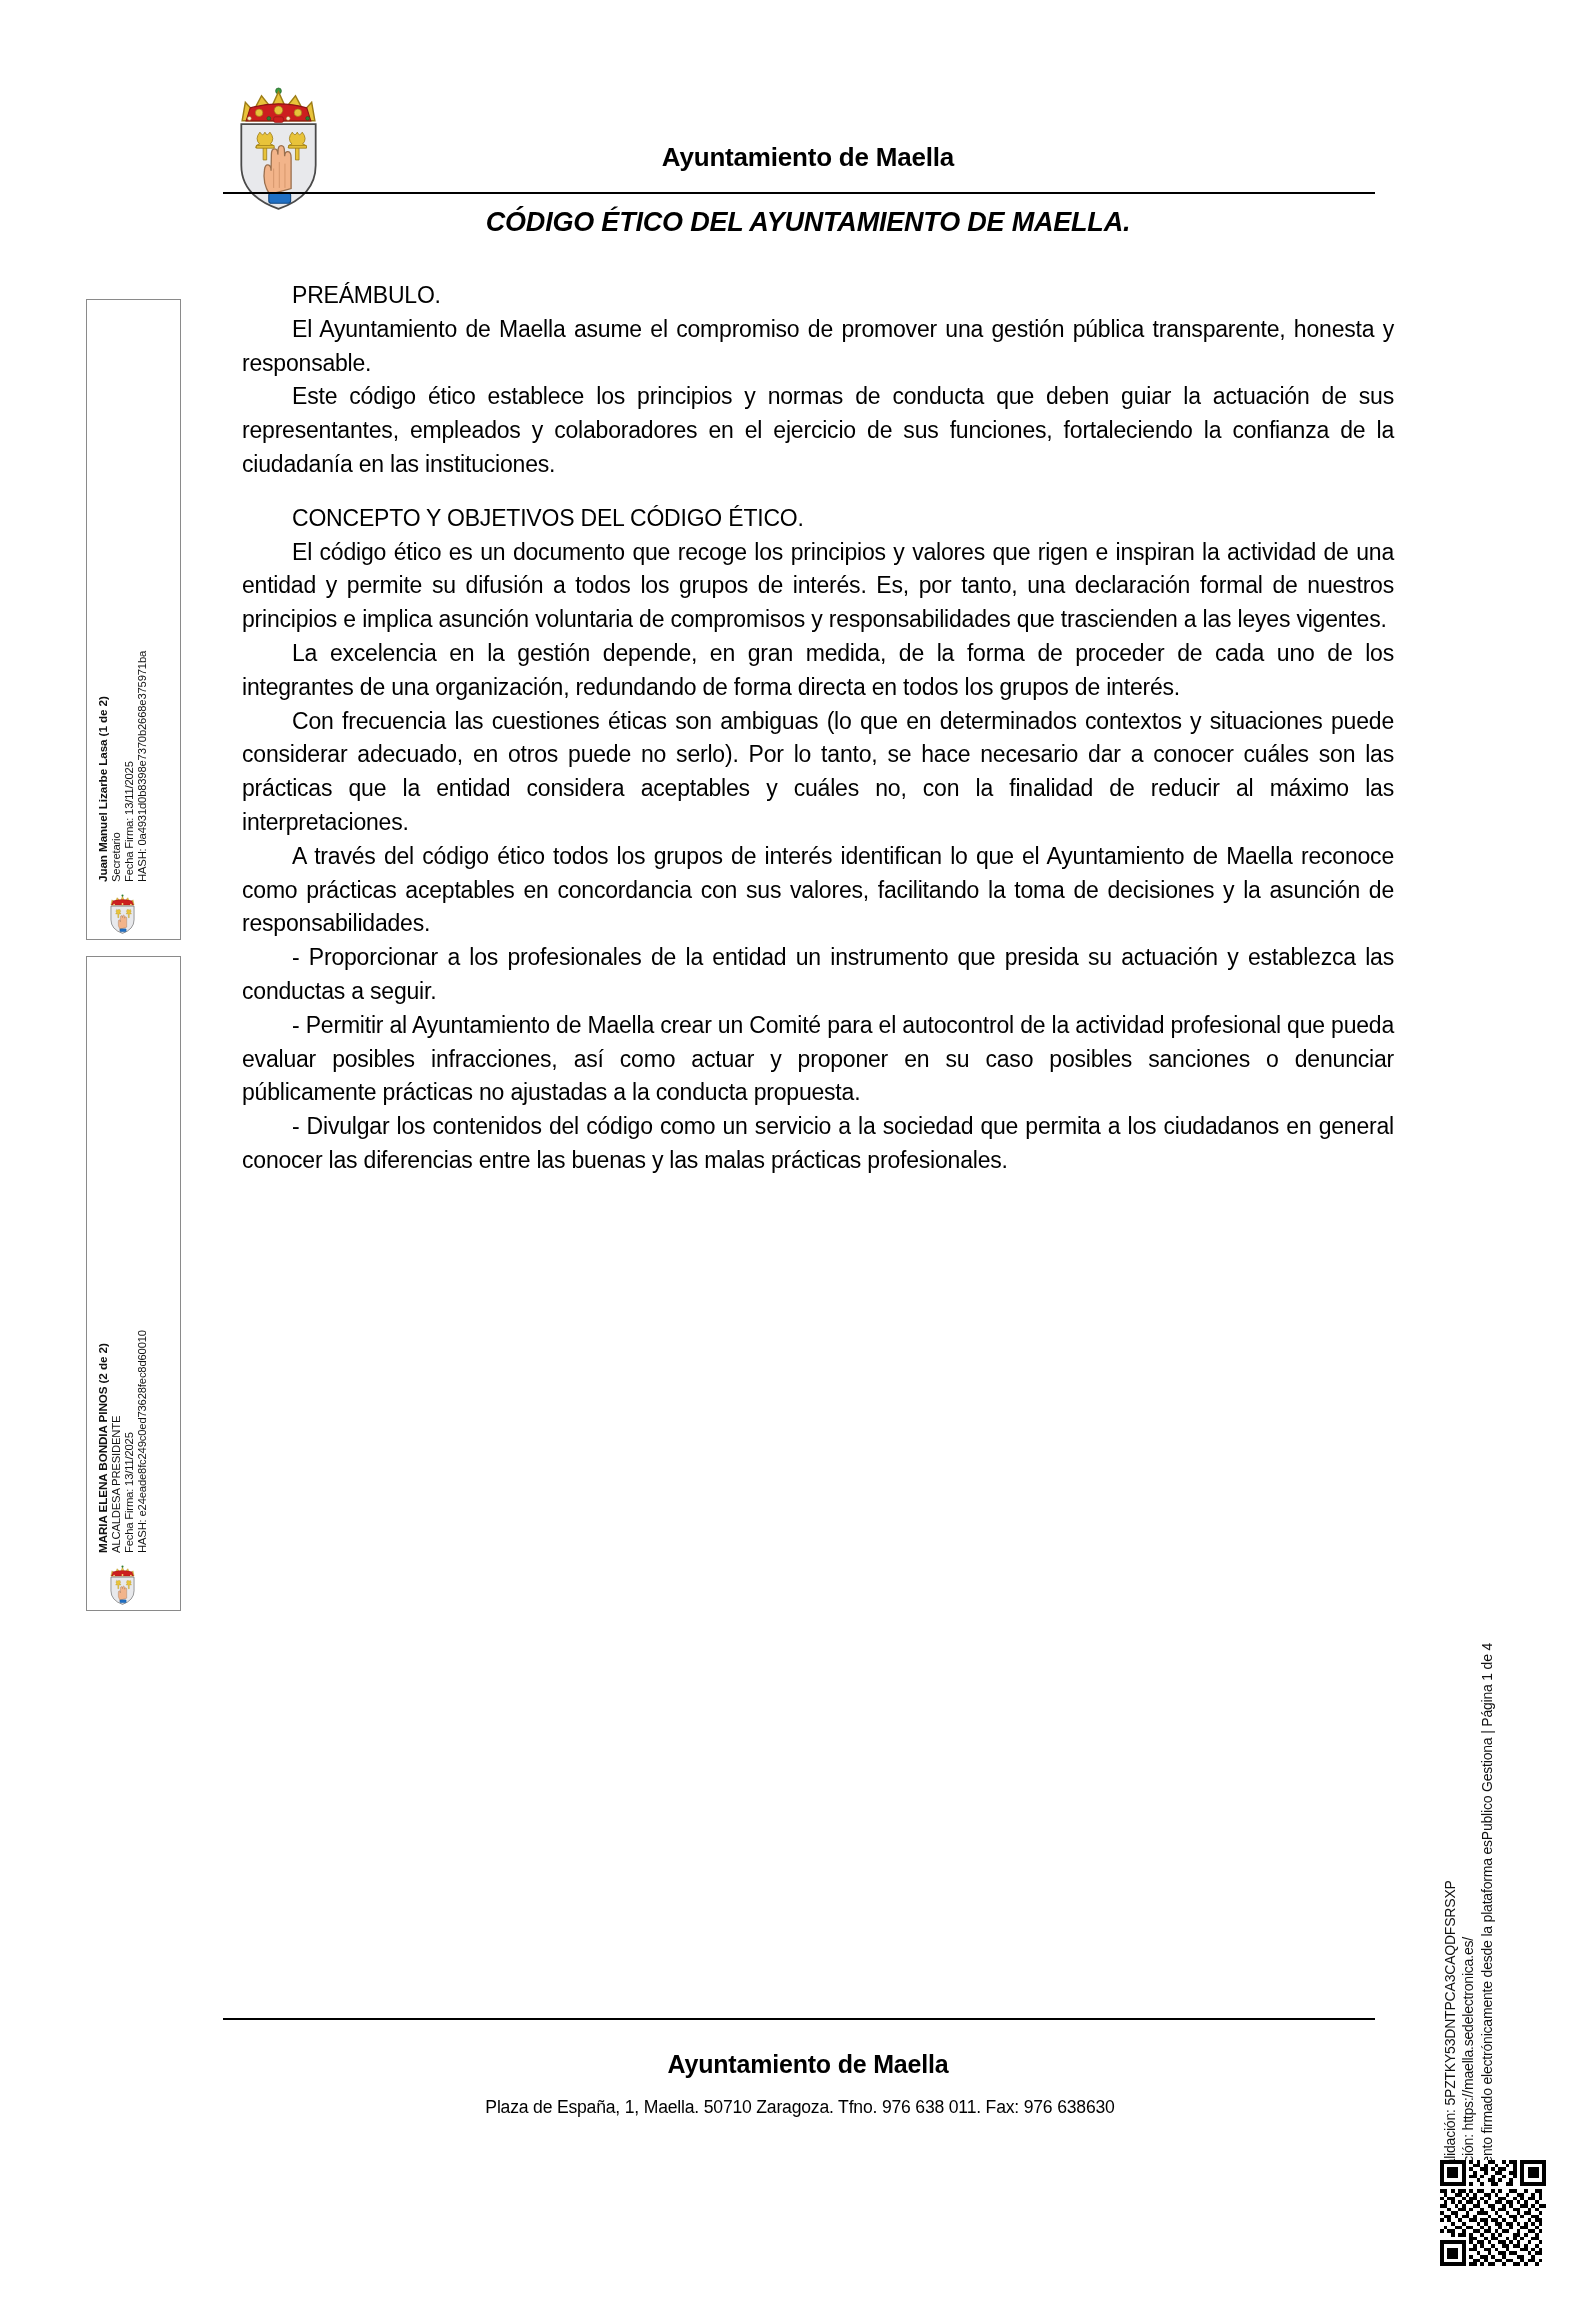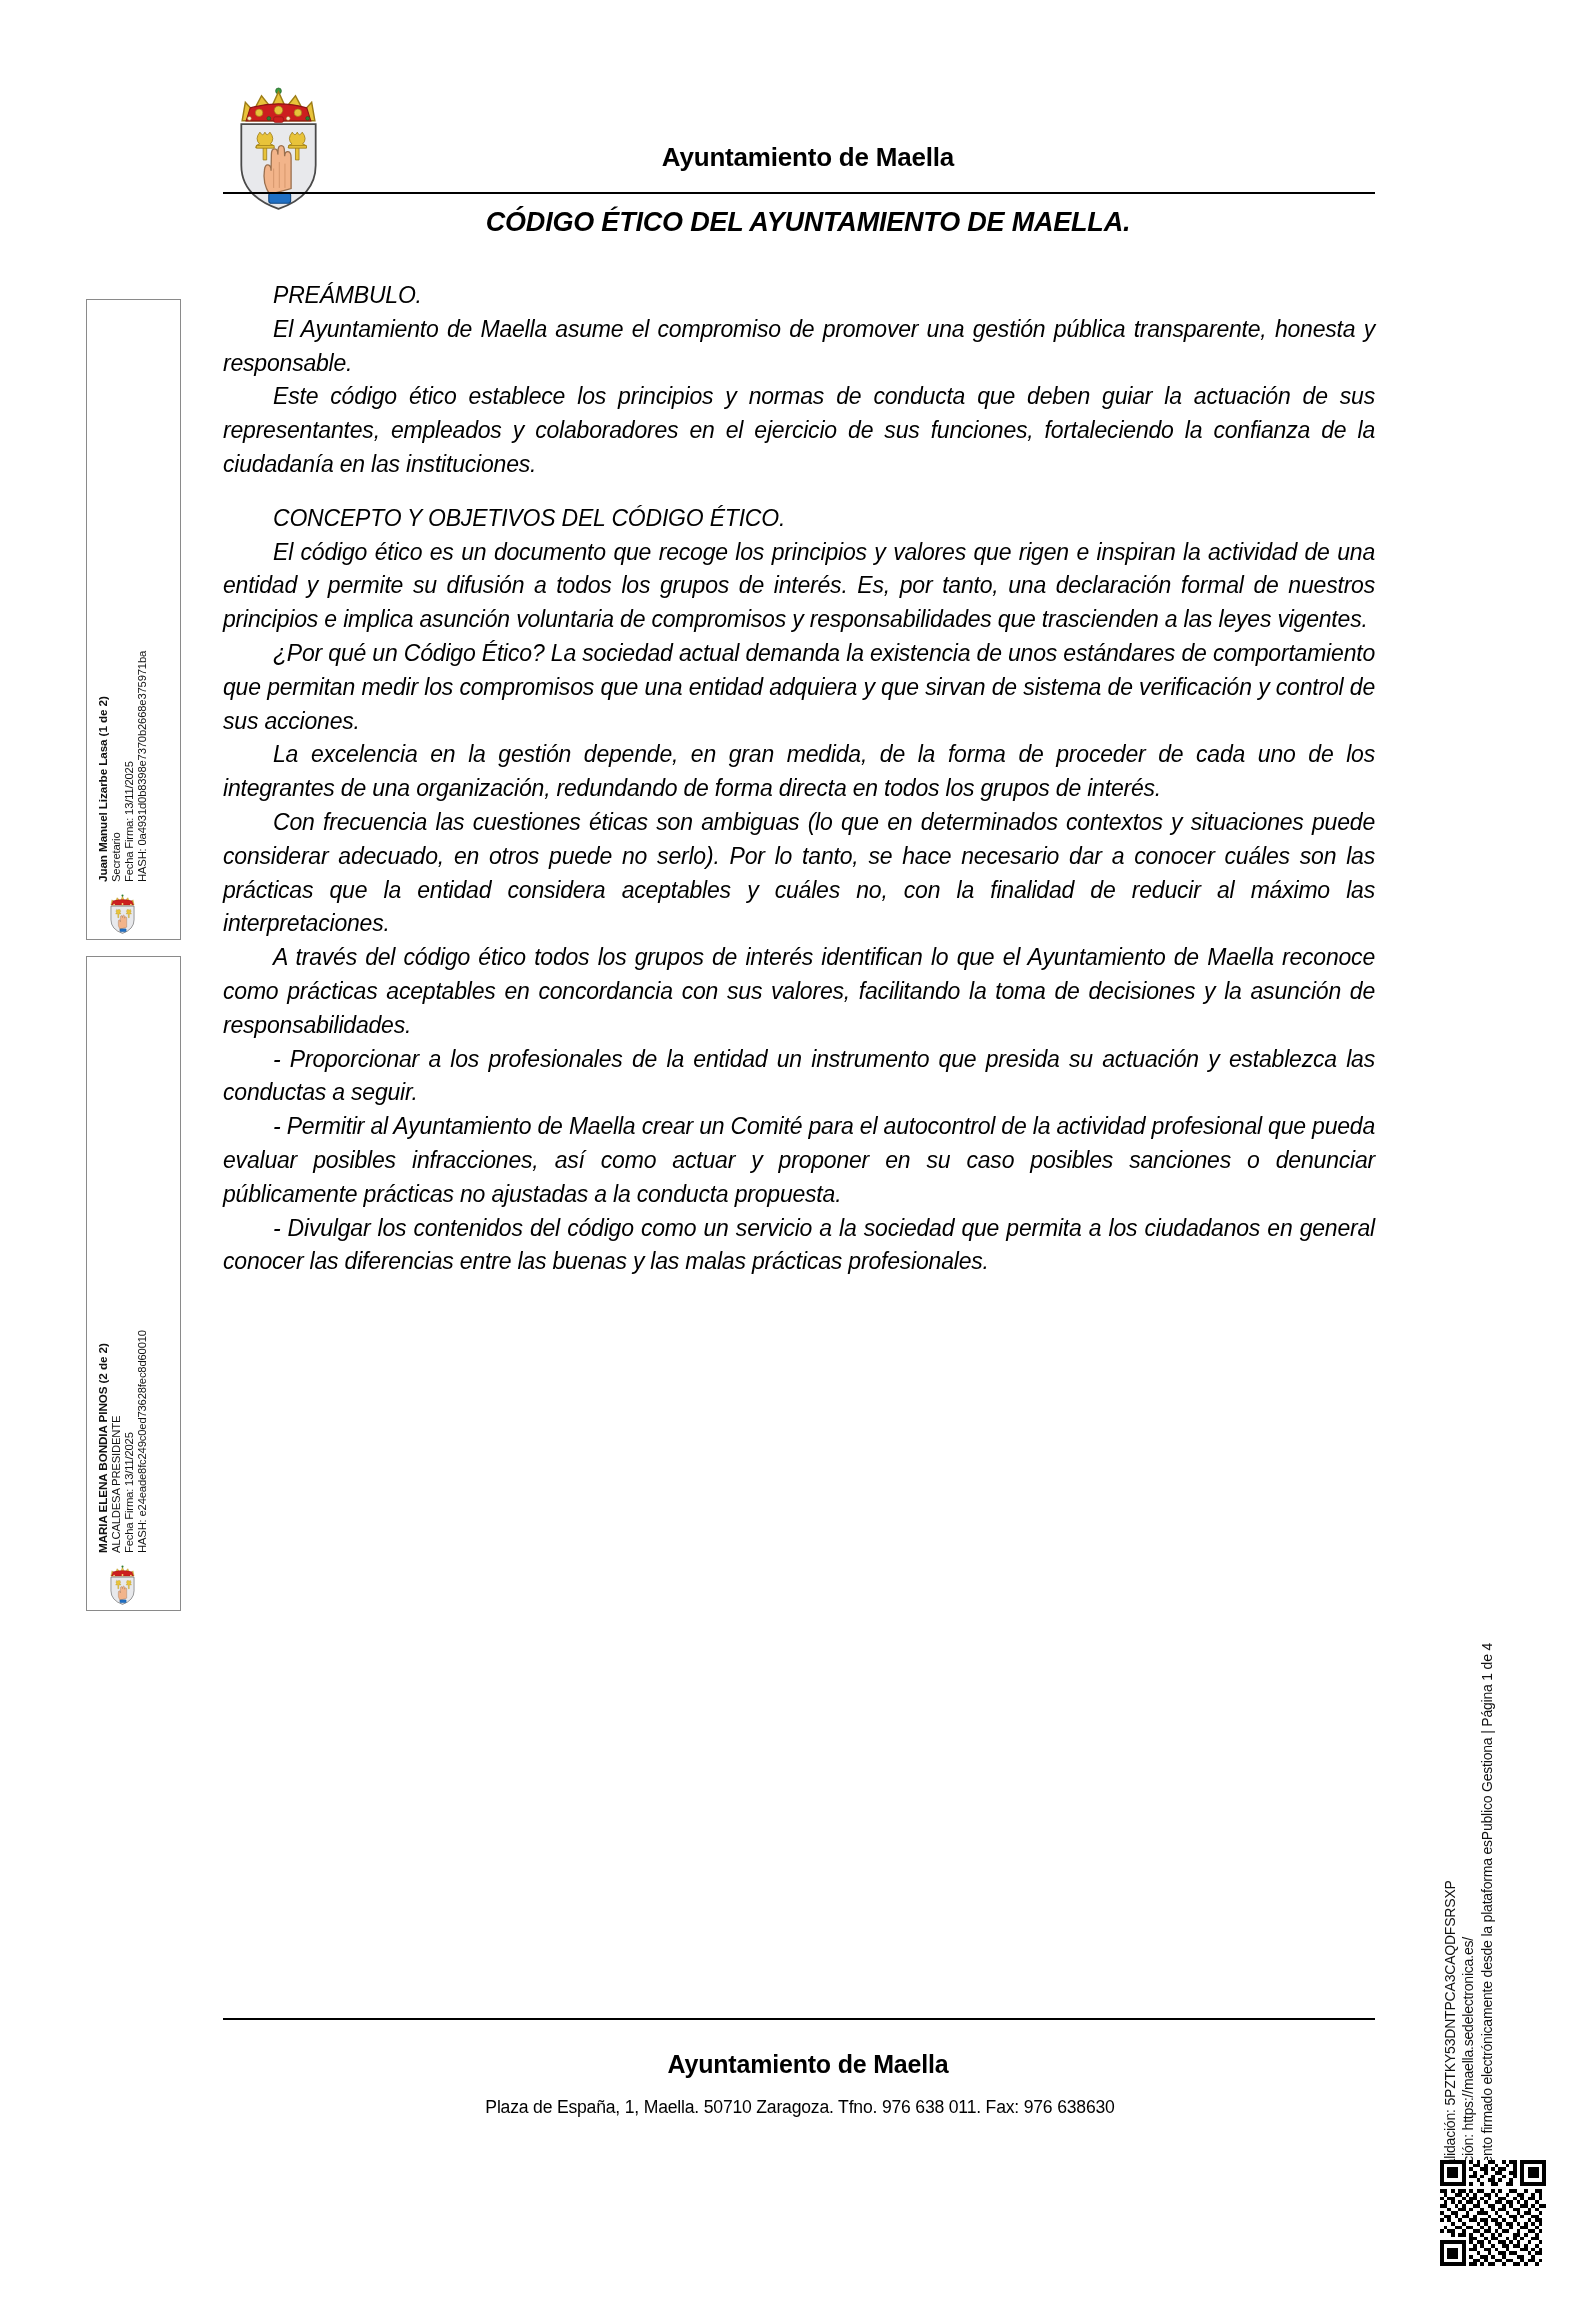--- a/index.html
+++ b/index.html
@@ -128,27 +128,26 @@
     top: 207px;
     text-align: center;
     font-size: 27px;
     font-weight: bold;
     letter-spacing: -0.2px;
     font-style: italic;
   }
 
   .body-col {
     position: absolute;
-    left: 0;
+    left: 19px;
     top: 279px;
     width: 1152px;
     font-size: 23px;
     line-height: 1.47;
     letter-spacing: -0.2px;
-    font-style: italic;
   }
   .body-col p {
     margin: 0;
     text-align: justify;
     text-indent: 50px;
     -webkit-hyphens: none;
     hyphens: none;
   }
   .body-col p.heading {
     text-align: left;
@@ -310,21 +309,20 @@
     <div class="rule rule-top"></div>
 
     <div class="doc-title">CÓDIGO ÉTICO DEL AYUNTAMIENTO DE MAELLA.</div>
 
     <div class="body-col">
       <p class="heading">PREÁMBULO.</p>
       <p>El Ayuntamiento de Maella asume el compromiso de promover una gestión pública transparente, honesta y responsable.</p>
       <p>Este código ético establece los principios y normas de conducta que deben guiar la actuación de sus representantes, empleados y colaboradores en el ejercicio de sus funciones, fortaleciendo la confianza de la ciudadanía en las instituciones.</p>
       <p class="heading gap-before">CONCEPTO Y OBJETIVOS DEL CÓDIGO ÉTICO.</p>
       <p>El código ético es un documento que recoge los principios y valores que rigen e inspiran la actividad de una entidad y permite su difusión a todos los grupos de interés. Es, por tanto, una declaración formal de nuestros principios e implica asunción voluntaria de compromisos y responsabilidades que trascienden a las leyes vigentes.</p>
-      <p>¿Por qué un Código Ético? La sociedad actual demanda la existencia de unos estándares de comportamiento que permitan medir los compromisos que una entidad adquiera y que sirvan de sistema de verificación y control de sus acciones.</p>
       <p>La excelencia en la gestión depende, en gran medida, de la forma de proceder de cada uno de los integrantes de una organización, redundando de forma directa en todos los grupos de interés.</p>
       <p>Con frecuencia las cuestiones éticas son ambiguas (lo que en determinados contextos y situaciones puede considerar adecuado, en otros puede no serlo). Por lo tanto, se hace necesario dar a conocer cuáles son las prácticas que la entidad considera aceptables y cuáles no, con la finalidad de reducir al máximo las interpretaciones.</p>
       <p>A través del código ético todos los grupos de interés identifican lo que el Ayuntamiento de Maella reconoce como prácticas aceptables en concordancia con sus valores, facilitando la toma de decisiones y la asunción de responsabilidades.</p>
       <p>- Proporcionar a los profesionales de la entidad un instrumento que presida su actuación y establezca las conductas a seguir.</p>
       <p>- Permitir al Ayuntamiento de Maella crear un Comité para el autocontrol de la actividad profesional que pueda evaluar posibles infracciones, así como actuar y proponer en su caso posibles sanciones o denunciar públicamente prácticas no ajustadas a la conducta propuesta.</p>
       <p>- Divulgar los contenidos del código como un servicio a la sociedad que permita a los ciudadanos en general conocer las diferencias entre las buenas y las malas prácticas profesionales.</p>
     </div>
 
     <div class="rule footer-rule"></div>
     <div class="footer-org">Ayuntamiento de Maella</div>

